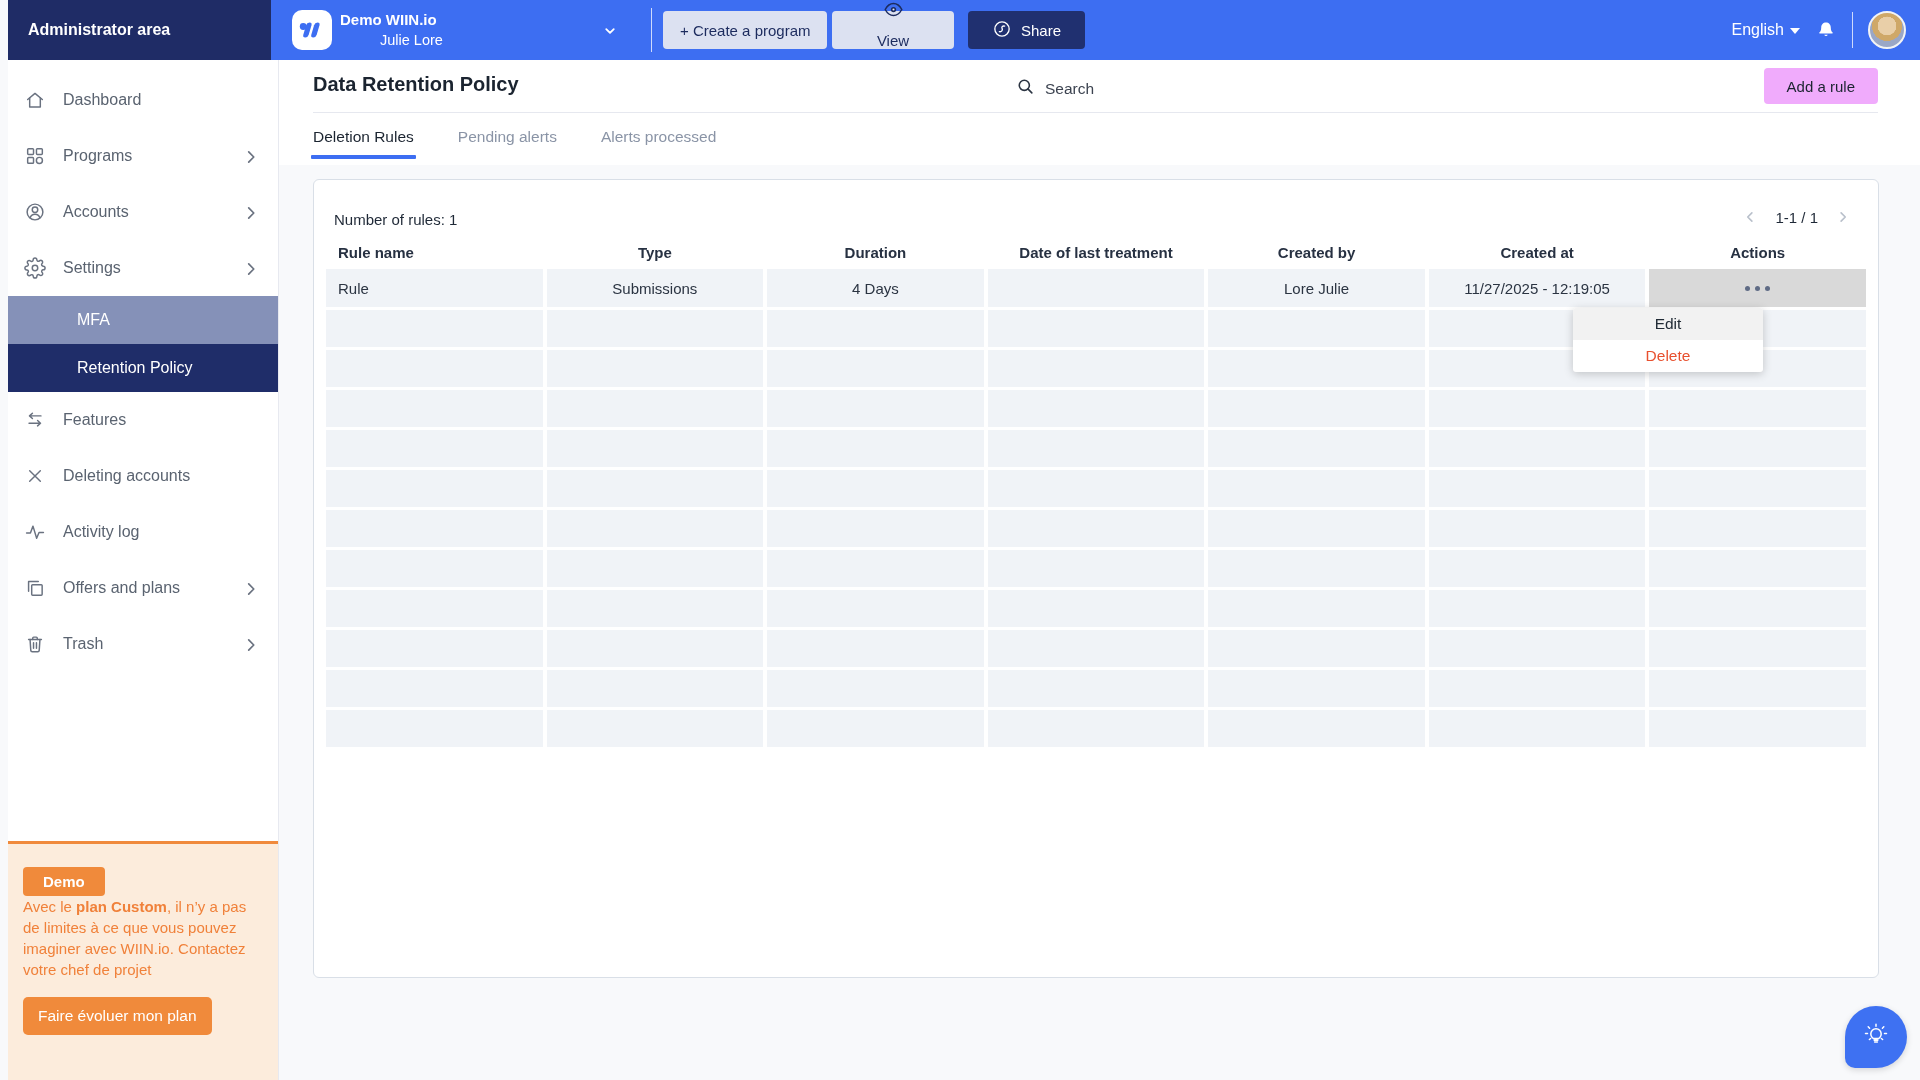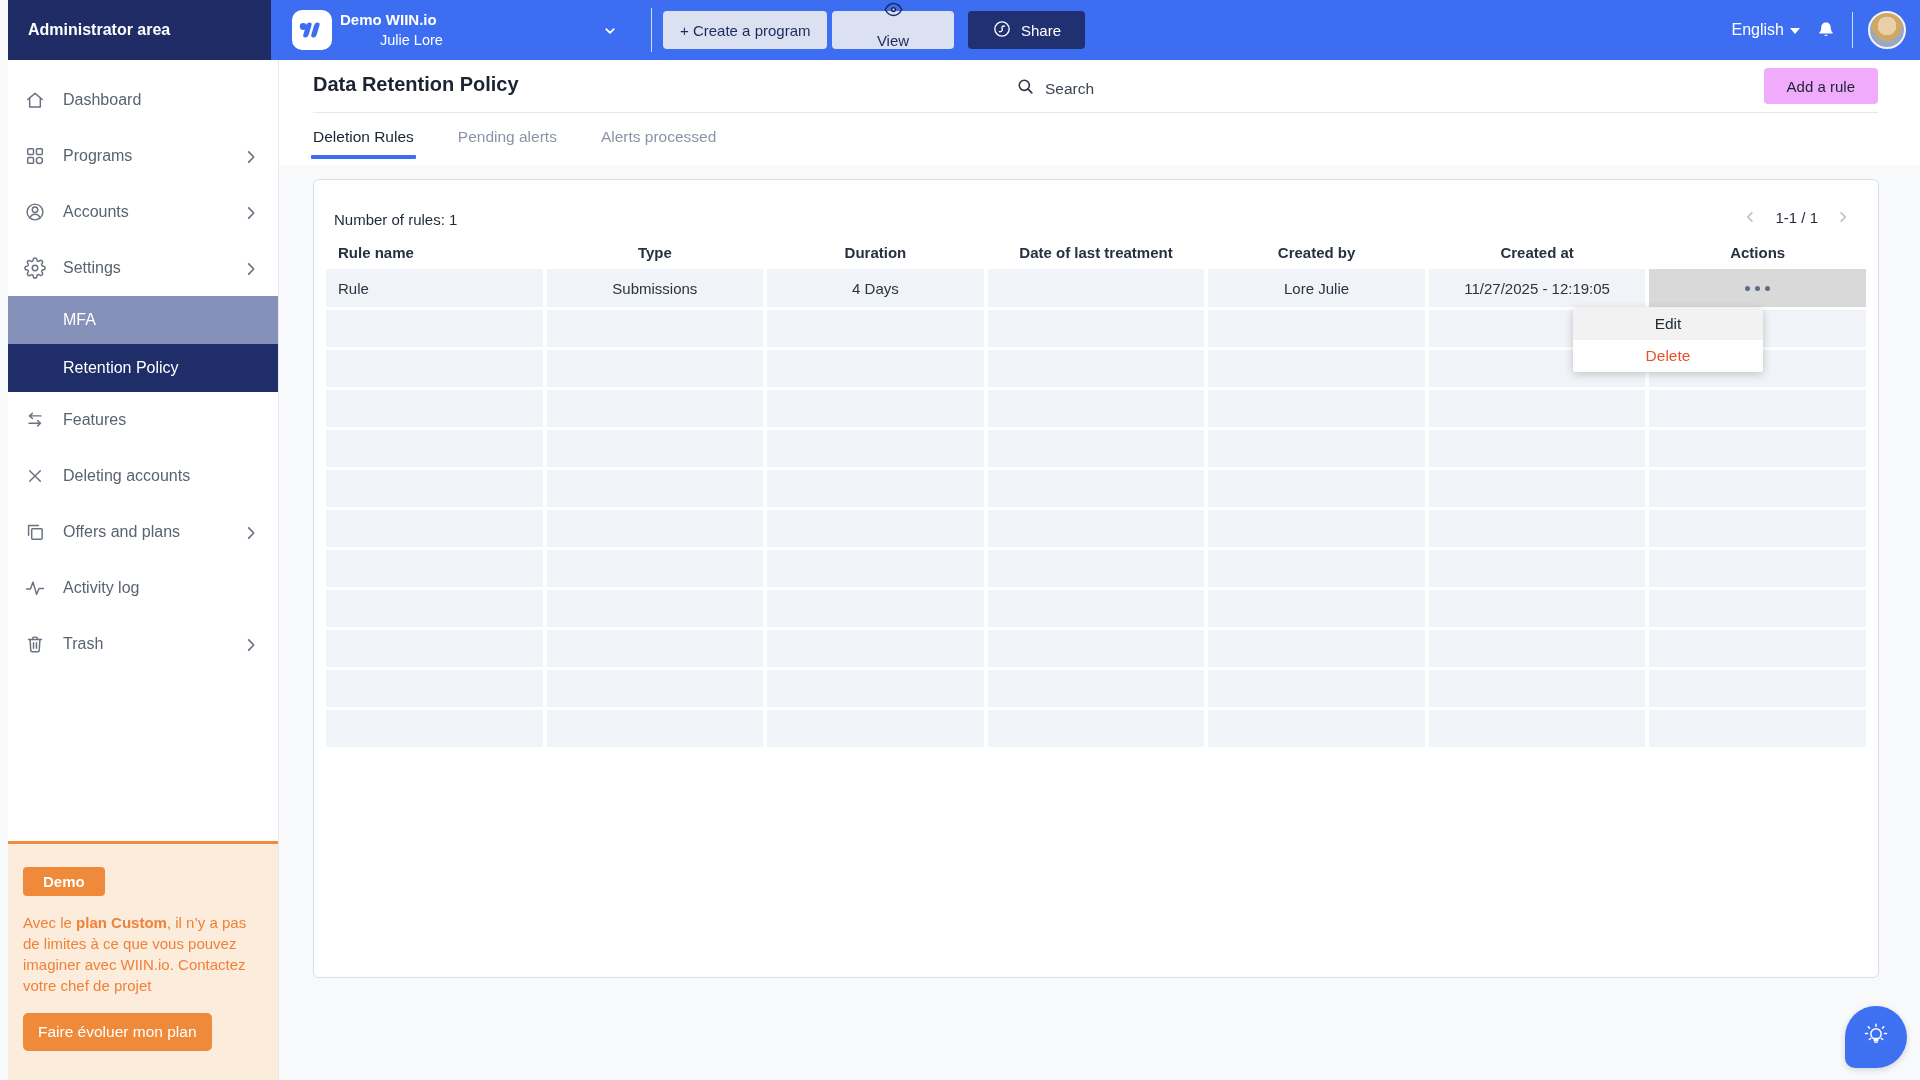--- a/index.html
+++ b/index.html
@@ -7,27 +7,27 @@
 
   
   .sidebar { position:absolute; left:8px; top:0; width:271px; height:1080px; background:#fff; border-right:1px solid #e7e9f0; z-index:5; }
   .sidebar-header { height:60px; background:#1f2c66; color:#fff; font-weight:bold; font-size:16px; display:flex; align-items:center; padding-left:20px; }
   .nav { padding-top:12px; }
   .nav-item { height:56px; display:flex; align-items:center; padding:0 18px 0 15px; color:#5a6370; font-size:16px; cursor:pointer; }
   .nav-icon { width:24px; height:24px; margin-right:16px; color:#6a7280; flex:0 0 24px; display:flex; align-items:center; justify-content:center; }
   .nav-icon svg, .nav-chevron svg { width:22px; height:22px; display:block; }
   .nav-label { flex:1; }
   .nav-chevron { color:#6a7280; width:20px; height:20px; }
-  .nav-sub { height:48px; display:flex; align-items:center; padding-left:55px; font-size:16px; cursor:pointer; }
+  .nav-sub { height:48px; display:flex; align-items:center; padding-left:69px; font-size:16px; cursor:pointer; }
   .nav-sub-muted { background:#8591b8; color:#fff; }
   .nav-sub-active { background:#1f2d69; color:#fff; }
 
   .demo-panel { position:absolute; left:0; bottom:0; width:270px; height:239px; background:#fcecdc; border-top:3px solid #f08a3c; padding:23px 15px 0 15px; }
   .demo-badge { display:inline-block; background:#f08a3b; color:#fff; font-weight:bold; font-size:15px; padding:6px 20px; border-radius:4px; }
-  .demo-text { margin-top:16px; width:238px; color:#f0813a; font-size:15px; line-height:21px; }
+  .demo-text { width:238px; color:#f0813a; font-size:15px; line-height:21px; }
   .demo-text b { font-weight:bold; }
   .demo-cta { margin-top:17px; background:#f08a3b; color:#fff; border:none; font-size:15.5px; font-family:inherit; padding:10px 15px; border-radius:5px; cursor:pointer; }
 
   
   .topbar { position:absolute; left:271px; top:0; right:0; height:60px; background:#3d6ef2; z-index:6; }
   .tb-logo { position:absolute; left:21px; top:10px; width:40px; height:40px; background:#fff; border-radius:10px; display:flex; align-items:center; justify-content:center; }
   .tb-logo svg { width:30px; height:30px; }
   .tb-names { position:absolute; left:69px; top:10px; color:#fff; line-height:20px; }
   .tb-workspace { font-weight:bold; font-size:15px; }
   .tb-user { font-size:14.5px;margin-left:40px; }
@@ -168,38 +168,38 @@
         <span class="nav-icon">
           <svg viewBox="0 0 24 24" fill="none" stroke="currentColor" stroke-width="1.6" stroke-linecap="round" stroke-linejoin="round">
             <path d="M6.2 6.2 L17.8 17.8 M17.8 6.2 L6.2 17.8"></path>
           </svg>
         </span>
         <span class="nav-label">Deleting accounts</span>
       </div>
       <div class="nav-item">
         <span class="nav-icon">
           <svg viewBox="0 0 24 24" fill="none" stroke="currentColor" stroke-width="1.6" stroke-linecap="round" stroke-linejoin="round">
+            <path d="M2.8 13 H7 L9.8 5.6 L13.8 18.8 L16.4 12.6 H21.2"></path>
+          </svg>
+        </span>
+        <span class="nav-label">Activity log</span>
+      </div>
+      <div class="nav-item">
+        <span class="nav-icon">
+          <svg viewBox="0 0 24 24" fill="none" stroke="currentColor" stroke-width="1.6" stroke-linecap="round" stroke-linejoin="round">
             <rect x="8.4" y="8.4" width="11.4" height="11.4" rx="1"></rect>
             <path d="M5 15.6 V5 H15.6"></path>
           </svg>
         </span>
         <span class="nav-label">Offers and plans</span>
         <span class="nav-chevron">
           <svg viewBox="0 0 24 24" fill="none" stroke="currentColor" stroke-width="1.9" stroke-linecap="round" stroke-linejoin="round">
             <path d="M9.5 6.5 L15 12 L9.5 17.5"></path>
           </svg>
         </span>
-      </div>
-      <div class="nav-item">
-        <span class="nav-icon">
-          <svg viewBox="0 0 24 24" fill="none" stroke="currentColor" stroke-width="1.6" stroke-linecap="round" stroke-linejoin="round">
-            <path d="M2.8 13 H7 L9.8 5.6 L13.8 18.8 L16.4 12.6 H21.2"></path>
-          </svg>
-        </span>
-        <span class="nav-label">Activity log</span>
       </div>
       <div class="nav-item">
         <span class="nav-icon">
           <svg viewBox="0 0 24 24" fill="none" stroke="currentColor" stroke-width="1.6" stroke-linecap="round" stroke-linejoin="round">
             <path d="M5 7 H19"></path>
             <path d="M9.5 7 V5.6 a1.1 1.1 0 0 1 1.1-1.1 h2.8 a1.1 1.1 0 0 1 1.1 1.1 V7"></path>
             <path d="M6.6 7 l.8 12 a1.6 1.6 0 0 0 1.6 1.5 h6 a1.6 1.6 0 0 0 1.6-1.5 l.8-12"></path>
             <path d="M10.4 10.6 v6 M13.6 10.6 v6"></path>
           </svg>
         </span>

